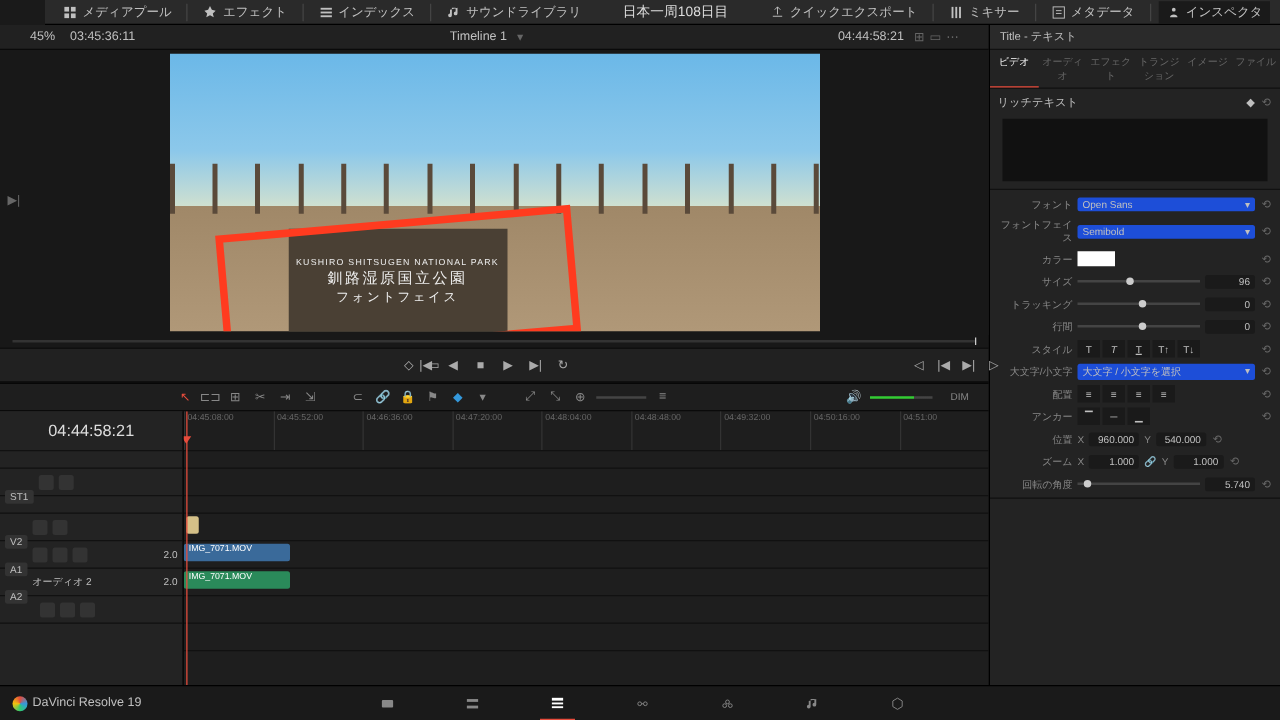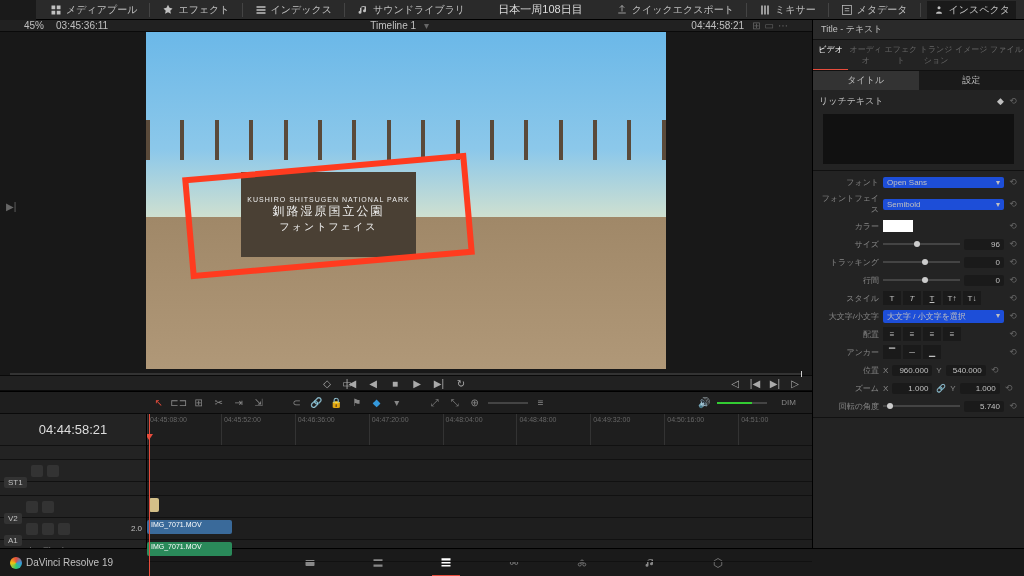--- a/index.html
+++ b/index.html
@@ -8,29 +8,29 @@
 .topbar-item { display: flex; align-items: center; gap: 4px; padding: 2px 6px; cursor: pointer; }
 .topbar-item.active { background: #1a1a1a; }
 .topbar-spacer { flex: 1; }
 .project-title { text-align: center; color: #ddd; font-size: 11px; }
 .sep { width: 1px; height: 14px; background: #444; margin: 0 2px; }
 .workspace { flex: 1; display: flex; min-height: 0; }
 .main-col { flex: 1; display: flex; flex-direction: column; min-width: 0; }
 .viewer-header { height: 20px; display: flex; align-items: center; padding: 0 24px; background: #212121; border-bottom: 1px solid #0a0a0a; }
 .viewer-header .center { flex: 1; text-align: center; display: flex; justify-content: center; gap: 8px; align-items: center; }
 .viewer-body { flex: 1; display: flex; align-items: center; justify-content: center; background: #181818; position: relative; }
-.preview { width: 520px; height: 337px; background: linear-gradient(#6bb8e8 0%, #8cc8ea 35%, #cfe0d0 55%, #a08868 55%, #b09878 100%); position: relative; overflow: hidden; }
+.preview { width: 520px; height: 222px; background: linear-gradient(#6bb8e8 0%, #8cc8ea 35%, #cfe0d0 55%, #a08868 55%, #b09878 100%); position: relative; overflow: hidden; }
 .preview .fence { position: absolute; top: 88px; left: 0; right: 0; height: 40px; display: flex; justify-content: space-between; }
 .preview .fence span { width: 4px; background: #5a4a3a; }
 .preview .bench { position: absolute; top: 140px; left: 95px; width: 175px; height: 85px; background: #4a4034; display: flex; align-items: center; justify-content: center; }
 .preview .bench .text { color: #eee; font-size: 12px; text-align: center; letter-spacing: 2px; }
 .preview .highlight { position: absolute; top: 133px; left: 40px; width: 285px; height: 102px; border: 6px solid #ff3b1f; transform: rotate(-5deg); }
 .transport { height: 28px; background: #212121; display: flex; align-items: center; justify-content: center; gap: 8px; border-top: 1px solid #0a0a0a; border-bottom: 1px solid #0a0a0a; }
 .transport .icon { width: 14px; height: 14px; display: flex; align-items: center; justify-content: center; cursor: pointer; color: #aaa; }
-.inspector { width: 212px; background: #232323; border-left: 1px solid #000; display: flex; flex-direction: column; font-size: 9px; }
+.inspector { width: 233px; background: #232323; border-left: 1px solid #000; display: flex; flex-direction: column; font-size: 9px; }
 .insp-title { padding: 3px 8px; background: #2a2a2a; border-bottom: 1px solid #111; }
 .insp-tabs { display: flex; border-bottom: 1px solid #111; }
 .insp-tab { flex: 1; text-align: center; padding: 4px 0; color: #666; font-size: 8px; cursor: pointer; }
 .insp-tab.active { color: #fff; border-bottom: 1px solid #e74c3c; }
 .insp-subtabs { display: flex; background: #1a1a1a; }
 .insp-subtab { flex: 1; text-align: center; padding: 3px 0; cursor: pointer; }
 .insp-subtab.active { background: #333; }
 .insp-section { padding: 2px 6px; border-bottom: 1px solid #111; }
 .insp-row { display: flex; align-items: center; padding: 2px 0; gap: 4px; min-height: 18px; }
 .insp-label { width: 60px; text-align: right; color: #888; font-size: 8px; }
@@ -314,24 +314,20 @@
   <div class="inspector">
     <div class="insp-title">Title - テキスト</div>
     <div class="insp-tabs">
       <div class="insp-tab active">ビデオ</div>
       <div class="insp-tab">オーディオ</div>
       <div class="insp-tab">エフェクト</div>
       <div class="insp-tab">トランジション</div>
       <div class="insp-tab">イメージ</div>
       <div class="insp-tab">ファイル</div>
     </div>
-    <div class="insp-subtabs">
-      <div class="insp-subtab active">タイトル</div>
-      <div class="insp-subtab">設定</div>
-    </div>
     <div class="insp-section">
       <div class="insp-row">
           <span>リッチテキスト</span>
           <span style="flex:1"></span>
           <span>◆</span>
           <span class="insp-reset">⟲</span>
         </div>
       <div class="richtext"></div>
     </div>
     <div class="insp-section">

